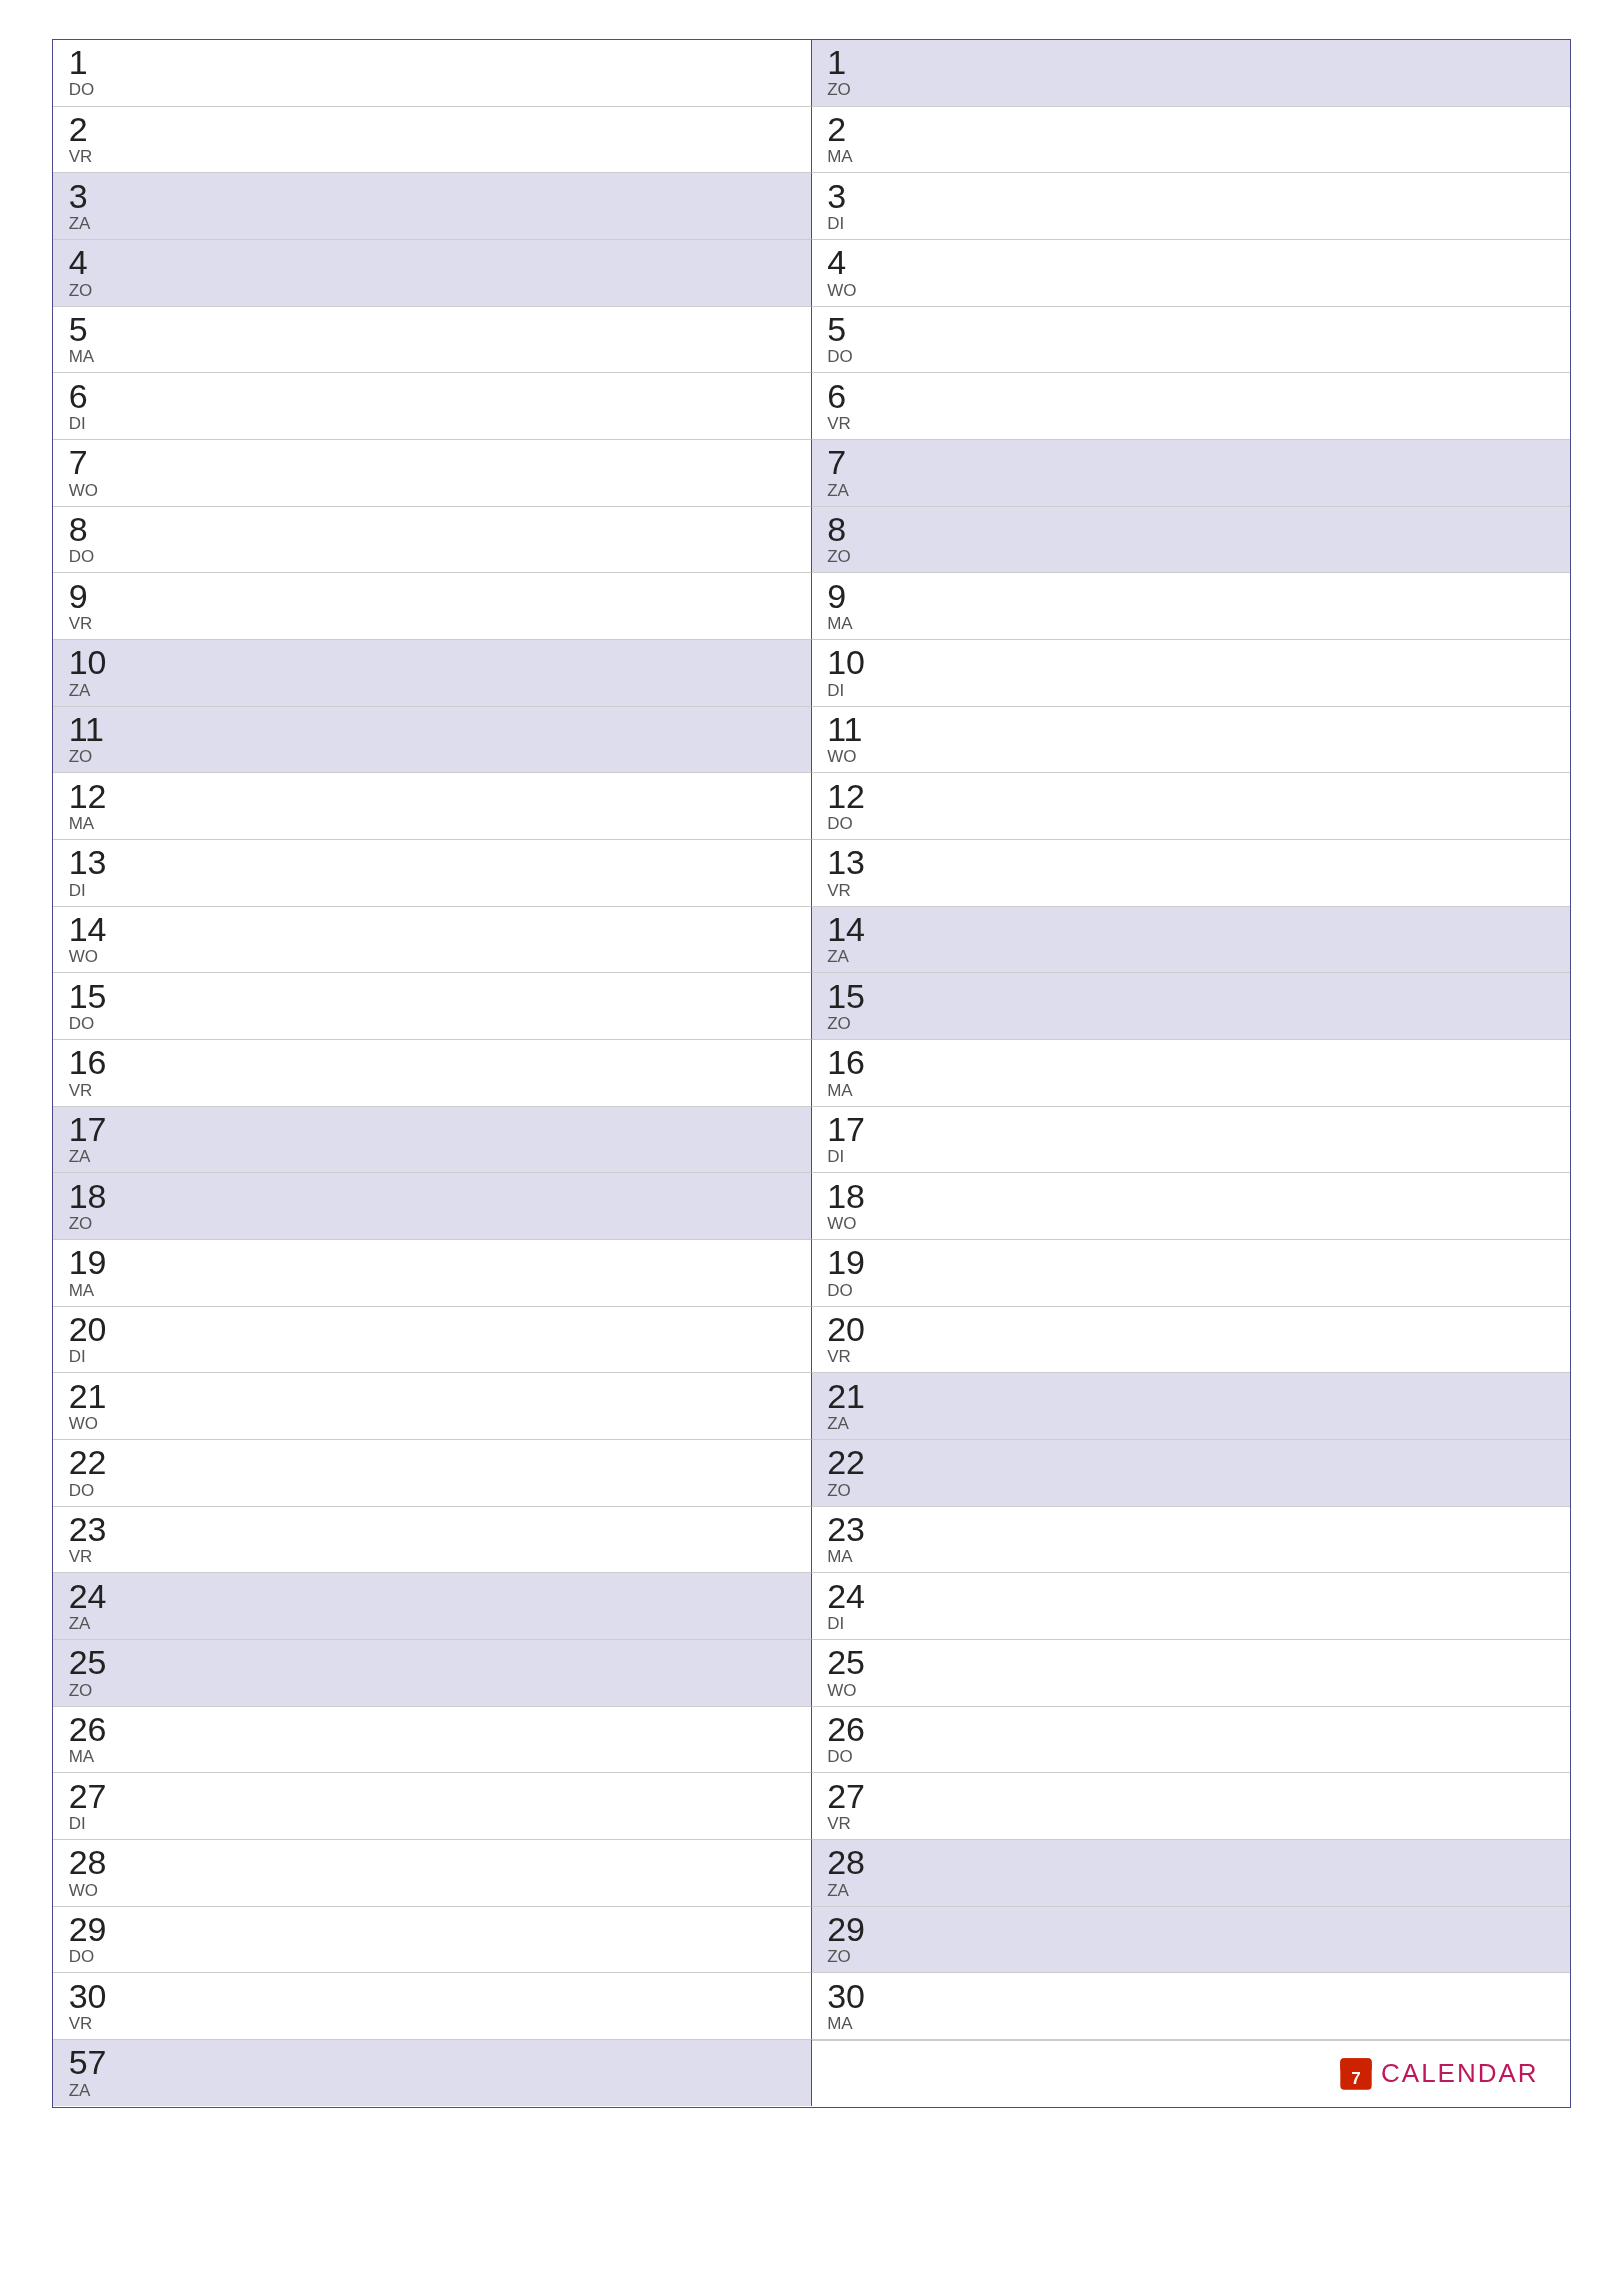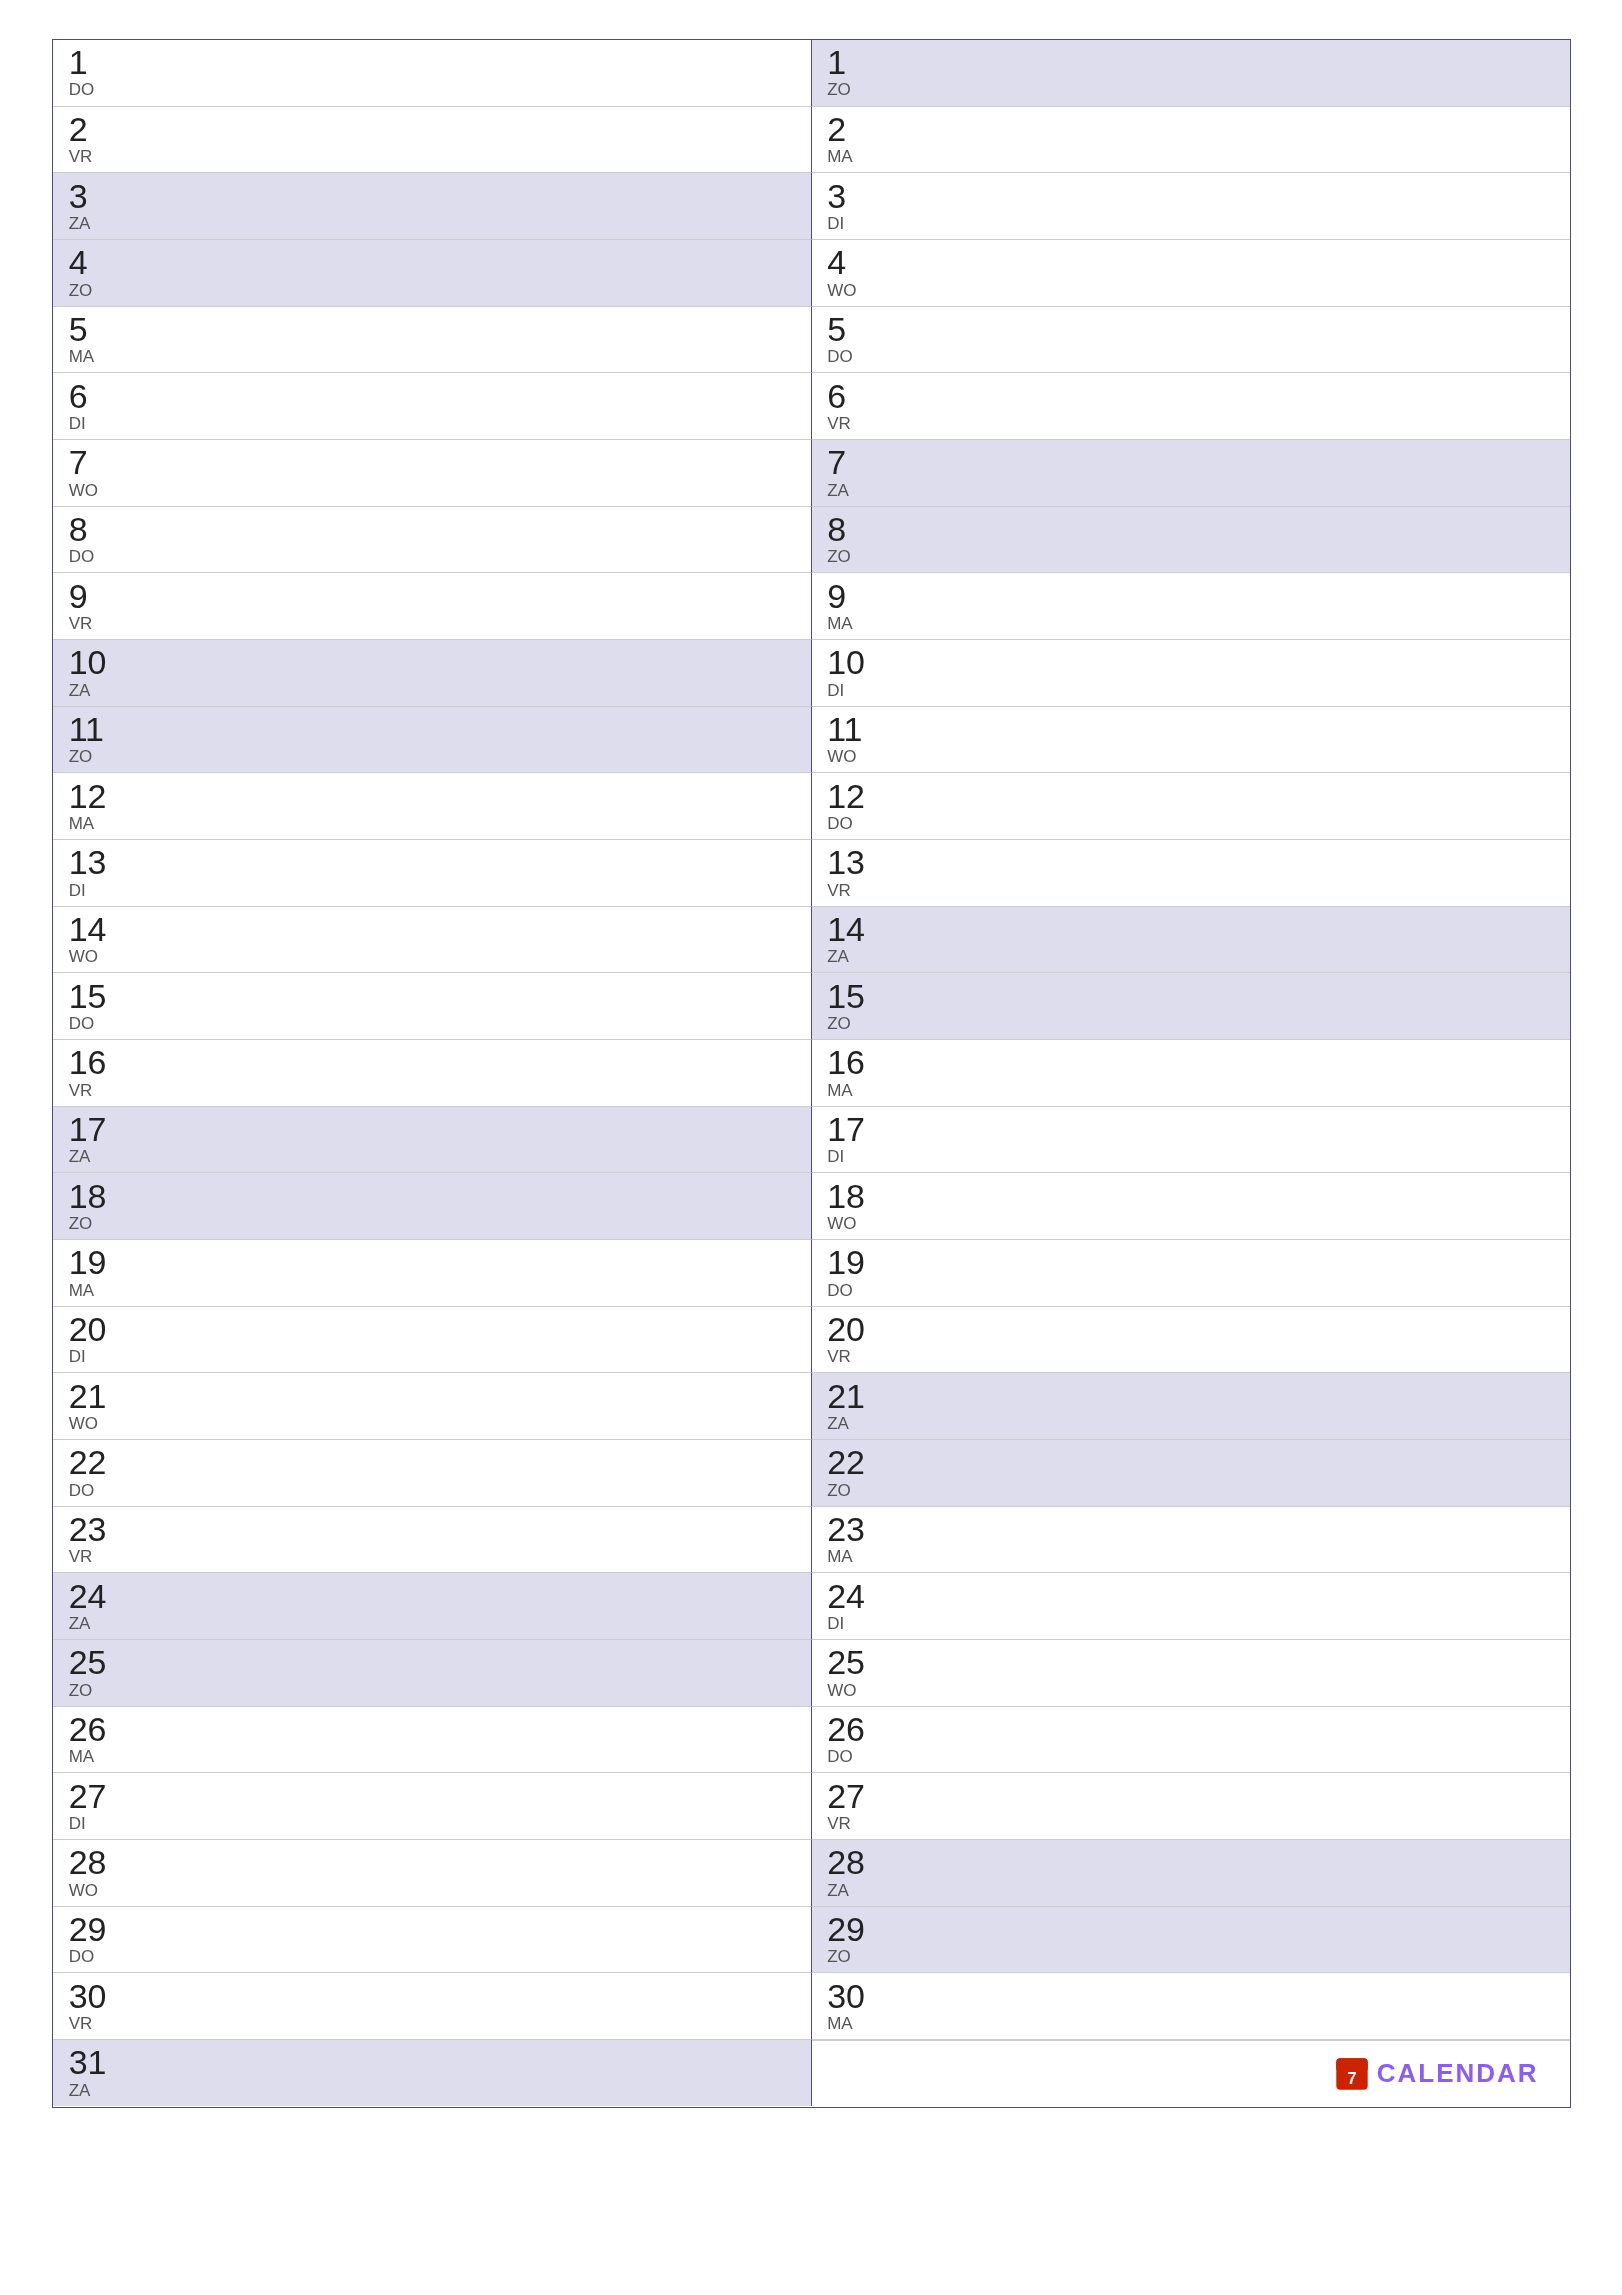--- a/index.html
+++ b/index.html
@@ -83,22 +83,22 @@
       justify-content: flex-end;
       padding: 10.5px 15.7px;
       gap: 7.9px;
     }
     .logo-icon {
       width: 34px;
       height: 34px;
     }
     .logo-text {
       font-size: 26px;
-      font-weight: bold;
-      color: #8b5cf6;
+      font-weight: normal;
+      color: #be185d;
       letter-spacing: 2px;
     }
     .bottom-row {
       display: flex;
       align-items: center;
       justify-content: flex-end;
       min-height: 58px;
       padding: 5.2px 15.7px;
       border-top: 0.7px solid #cccccc;
     }
@@ -287,21 +287,21 @@
     </div>
   </div>
         <div class="day-row normal">
     <div class="day-info">
       <span class="day-number">30</span>
       <span class="day-name">VR</span>
     </div>
   </div>
         <div class="day-row weekend">
     <div class="day-info">
-      <span class="day-number">31</span>
+      <span class="day-number">57</span>
       <span class="day-name">ZA</span>
     </div>
   </div>
       </div>
 
     <div class="days-column right-col" id="right-col">
         <div class="day-row weekend">
     <div class="day-info">
       <span class="day-number">1</span>
       <span class="day-name">ZO</span>

